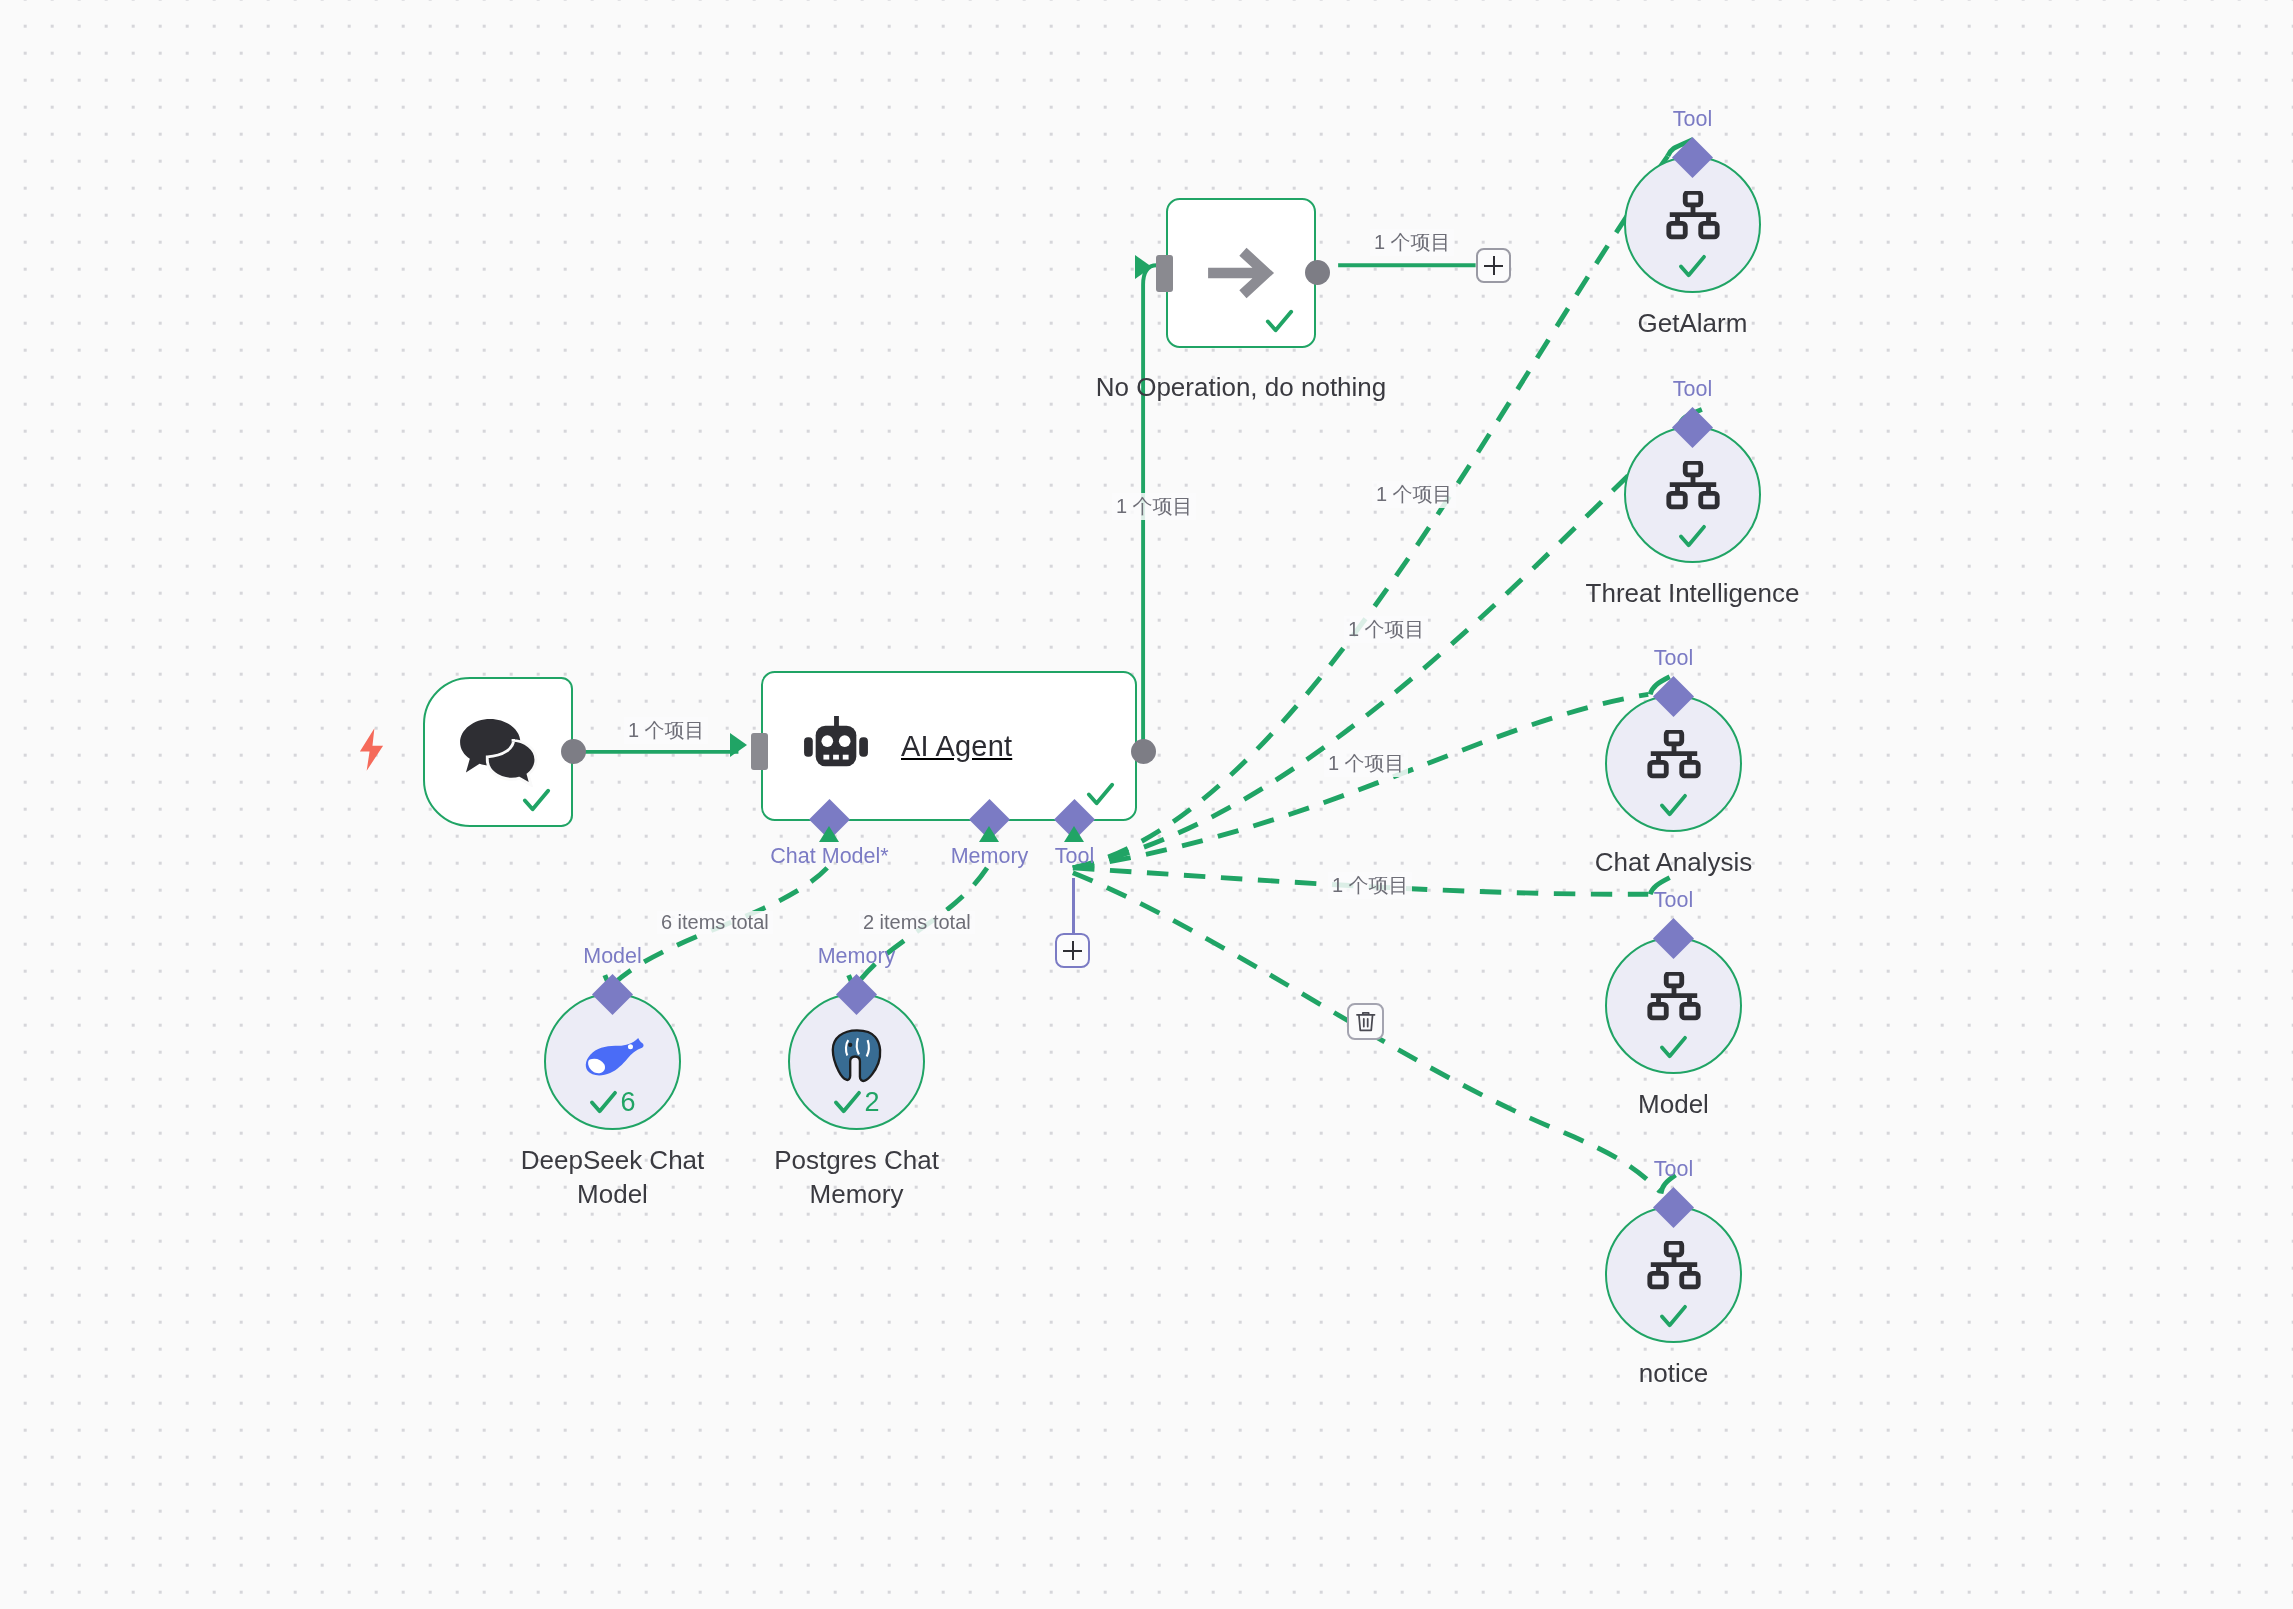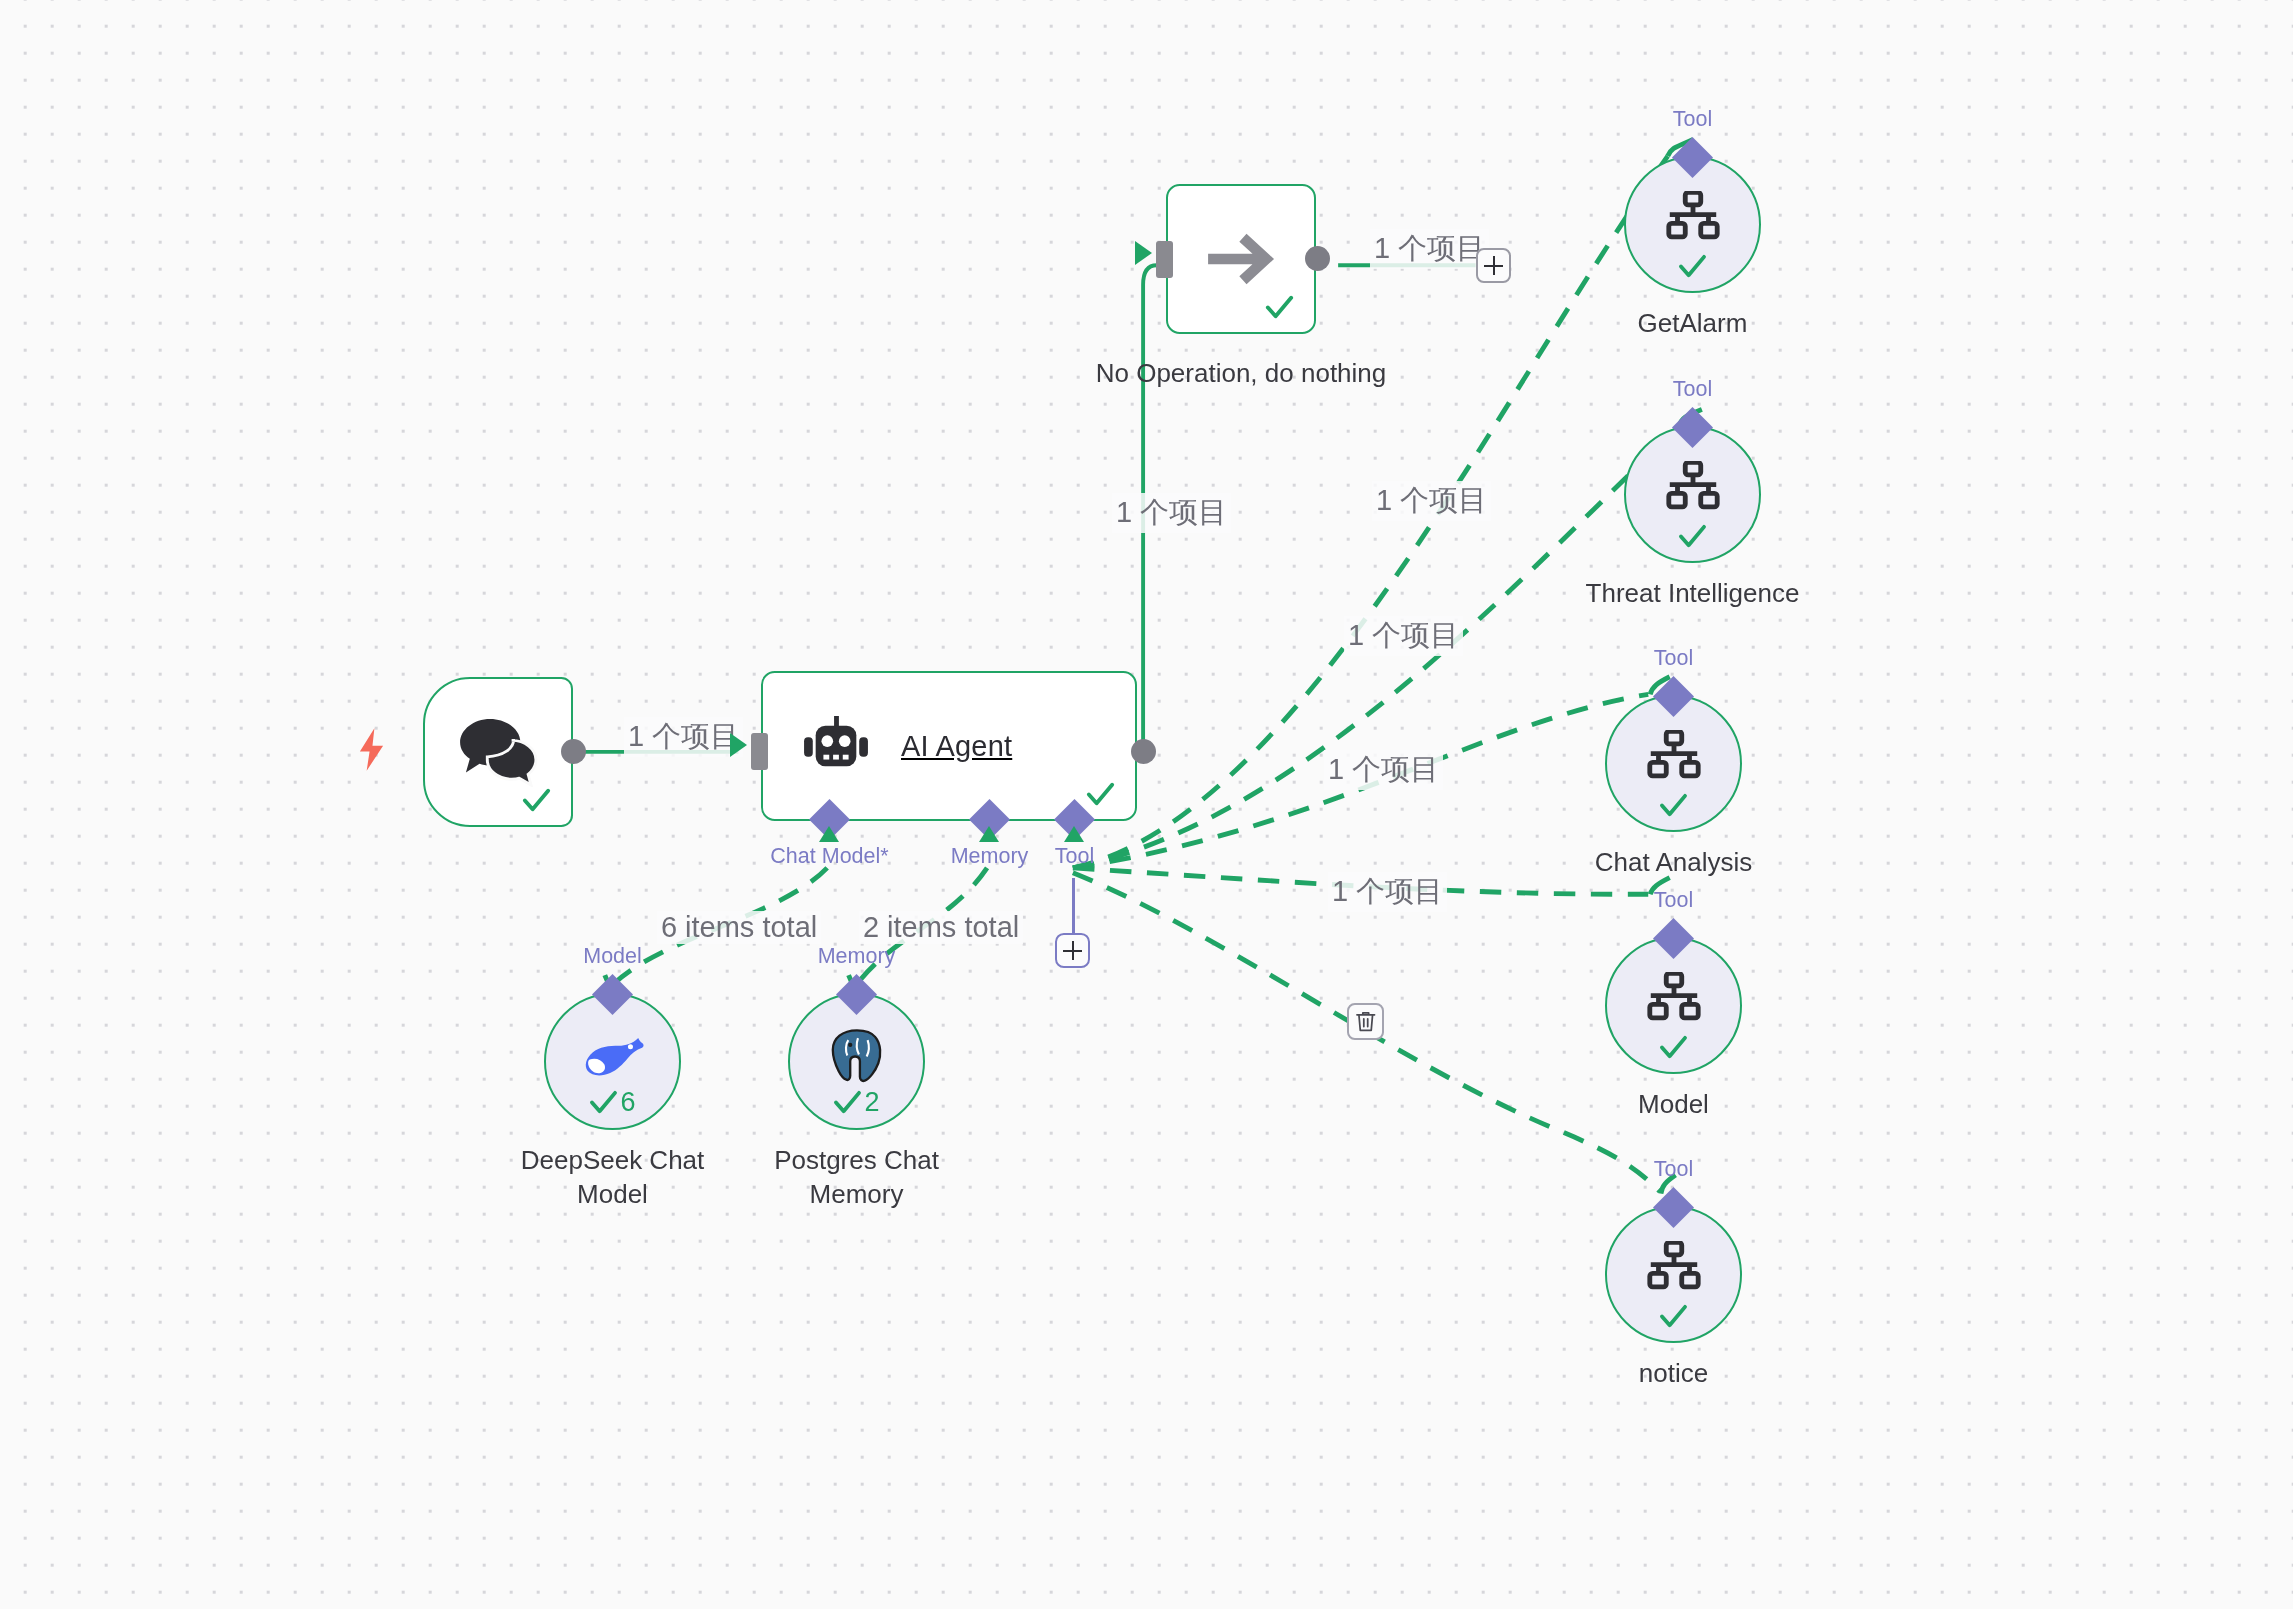--- a/index.html
+++ b/index.html
@@ -224,21 +224,21 @@
     content: "";
     position: absolute;
     background: #2f2f35;
   }
   .plus-glyph::before { left: 8.8px; top: 0; width: 2.4px; height: 19.5px; }
   .plus-glyph::after  { top: 8.8px; left: 0; height: 2.4px; width: 19.5px; }
 
   
   .edge-label {
     position: absolute;
-    font-size: 29px;
+    font-size: 20px;
     color: #6e6e77;
     white-space: nowrap;
     background: rgba(250,250,251,0.86);
     padding: 0 3.9px;
   }
 
   
   .bolt { position: absolute; }
 </style>
 </head>
@@ -349,21 +349,21 @@
   <div style="position:absolute; left:1072px; top:878px; width:2.9px; height:59px; background:#7b7bc4;"></div>
   <div class="edge-btn plus-purple" style="left:1055px; top:933px;">
     <span class="plus-glyph"></span>
   </div>
 
   <div class="edge-label" style="left:657px; top:911px;">6 items total</div>
   <div class="edge-label" style="left:859px; top:911px;">2 items total</div>
 
   <div class="edge-label" style="left:1112px; top:493px;">1 个项目</div>
 
-  <div class="node" style="left:1166px; top:184px;text-decoration:underline;">
+  <div class="node" style="left:1166px; top:198px;text-decoration:underline;">
     <div class="box-node square">
       <svg width="74" height="60" viewBox="0 0 76 62">
         <path d="M4 31 L62 31 M40 9 L64 31 L40 53" stroke="#8c8c93" stroke-width="11" fill="none" stroke-linecap="butt" stroke-linejoin="miter"></path>
       </svg>
       <svg class="check" viewBox="0 0 34 34">
         <path d="M5 17 L13 26 L29 7" stroke="#20a465" stroke-width="4" fill="none" stroke-linecap="round" stroke-linejoin="round"></path>
       </svg>
     </div>
     <div class="in-rect" style="left:-9.8px; top:57px;"></div>
     <div class="in-arrow" style="left:-31px; top:57px;"></div>

